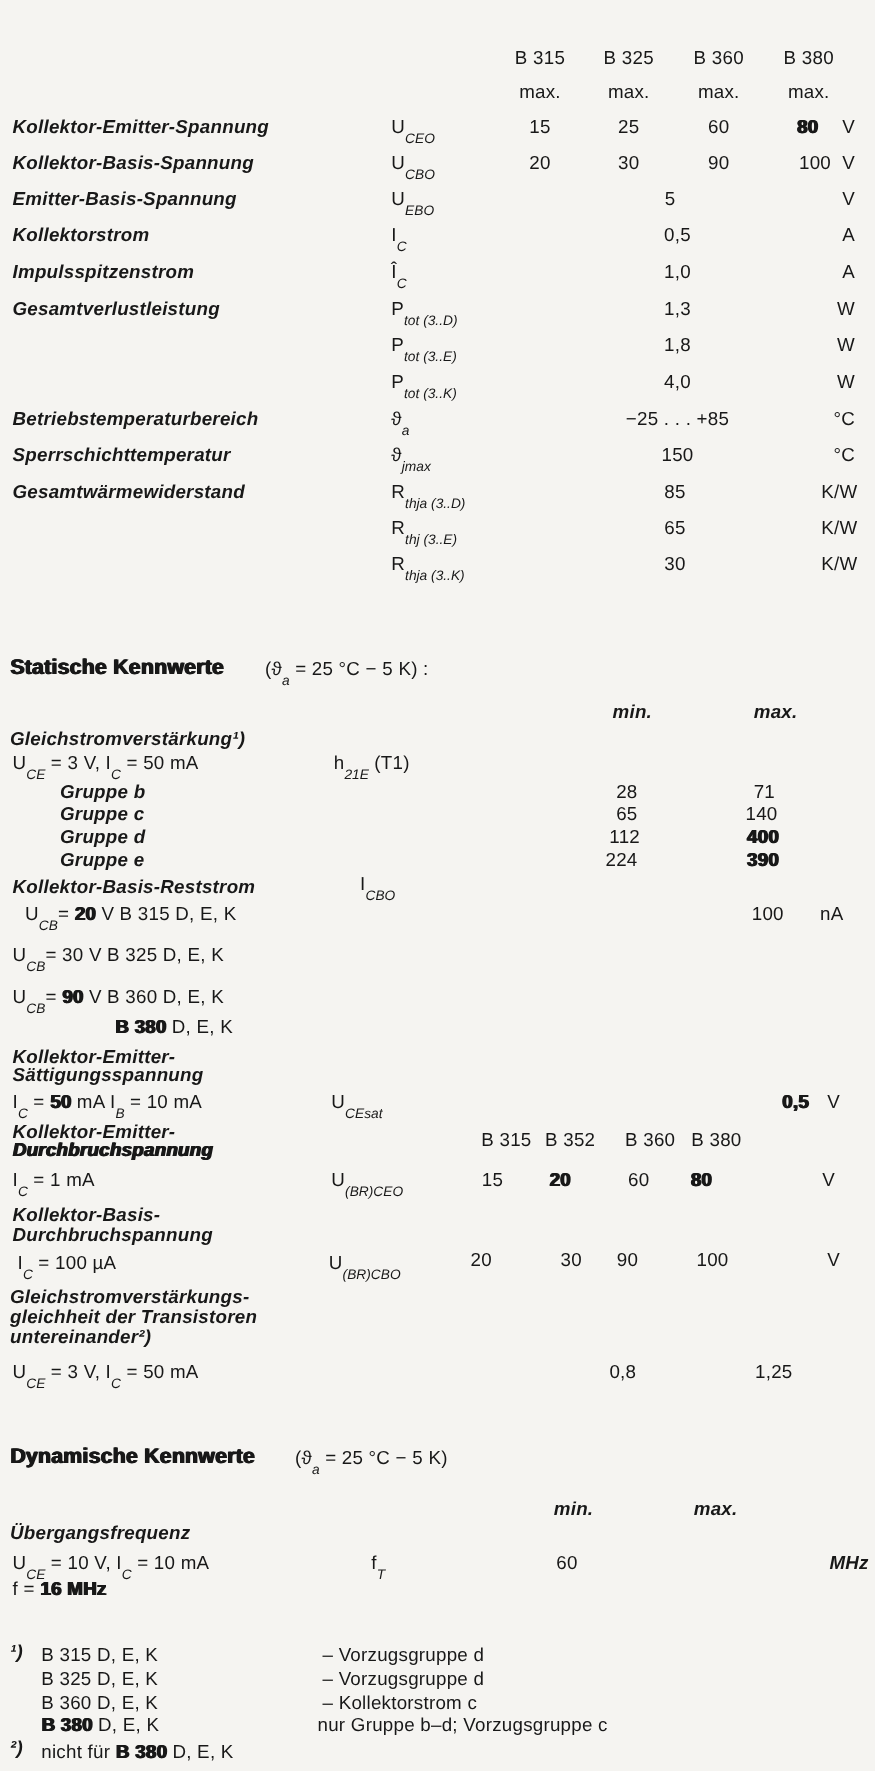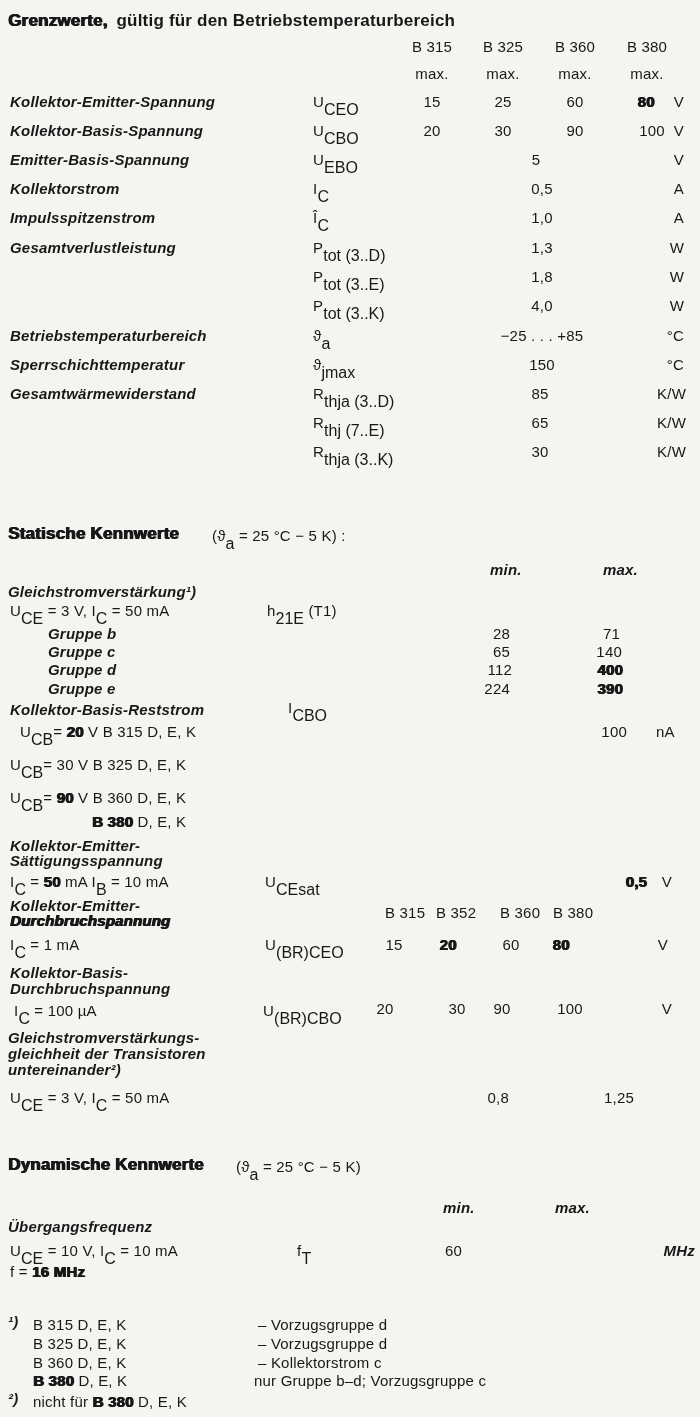--- a/index.html
+++ b/index.html
@@ -3,29 +3,28 @@
 <meta charset="utf-8">
 <style>
   html,body{margin:0;padding:0;background:#e8e8e6;}
   .page{position:relative;width:700px;height:1417px;background:#f5f4f1;color:#181818;
         font-family:"Liberation Sans",sans-serif;overflow:hidden;}
   .t{position:absolute;font-size:15px;line-height:17px;white-space:nowrap;letter-spacing:.2px;}
   .b{font-weight:700;font-style:italic;}
   .sec{font-size:17px;font-weight:700;}
   .c{transform:translateX(-50%);}
   .sm{font-weight:700;text-shadow:.9px 0 0 currentColor, -.3px 0 0 currentColor;}
-  sub{font-size:16px;position:relative;top:3.5px;line-height:0;letter-spacing:0;}
+  sub{font-size:11px;position:relative;top:3.5px;line-height:0;letter-spacing:0;font-style:italic;}
   .gap{display:inline-block;width:9px;}
 </style>
 </head>
 <body>
 
 <div class="page">
 
-  <div class="t sec" style="top:12px;left:8px"><span class="sm">Grenzwerte,</span><span class="gap"></span><span>gültig für den Betriebstemperaturbereich</span></div>
 
   <span class="t c" style="top:38px;left:432px">B 315</span>
   <span class="t c" style="top:38px;left:503px">B 325</span>
   <span class="t c" style="top:38px;left:575px">B 360</span>
   <span class="t c" style="top:38px;left:647px">B 380</span>
   <span class="t c" style="top:65px;left:432px">max.</span>
   <span class="t c" style="top:65px;left:503px">max.</span>
   <span class="t c" style="top:65px;left:575px">max.</span>
   <span class="t c" style="top:65px;left:647px">max.</span>
 
@@ -81,21 +80,21 @@
   <div class="t b" style="top:356px;left:10px">Sperrschichttemperatur</div>
   <div class="t" style="top:356px;left:313px"><span>ϑ</span><sub>jmax</sub></div>
   <span class="t c" style="top:356px;left:542px">150</span>
   <span class="t" style="top:356px;right:16px">°C</span>
 
   <div class="t b" style="top:385px;left:10px">Gesamtwärmewiderstand</div>
   <div class="t" style="top:385px;left:313px"><span>R</span><sub>thja (3..D)</sub></div>
   <span class="t c" style="top:385px;left:540px">85</span>
   <span class="t" style="top:385px;right:14px">K/W</span>
 
-  <div class="t" style="top:414px;left:313px"><span>R</span><sub>thj (7..E)</sub></div>
+  <div class="t" style="top:414px;left:313px"><span>R</span><sub>thj (3..E)</sub></div>
   <span class="t c" style="top:414px;left:540px">65</span>
   <span class="t" style="top:414px;right:14px">K/W</span>
 
   <div class="t" style="top:443px;left:313px"><span>R</span><sub>thja (3..K)</sub></div>
   <span class="t c" style="top:443px;left:540px">30</span>
   <span class="t" style="top:443px;right:14px">K/W</span>
 
   <span class="t sec sm" style="top:525px;left:8px">Statische Kennwerte</span>
   <span class="t" style="top:527px;left:212px"><span>(ϑ</span><sub>a</sub><span> = 25 °C − 5 K) :</span></span>
 

